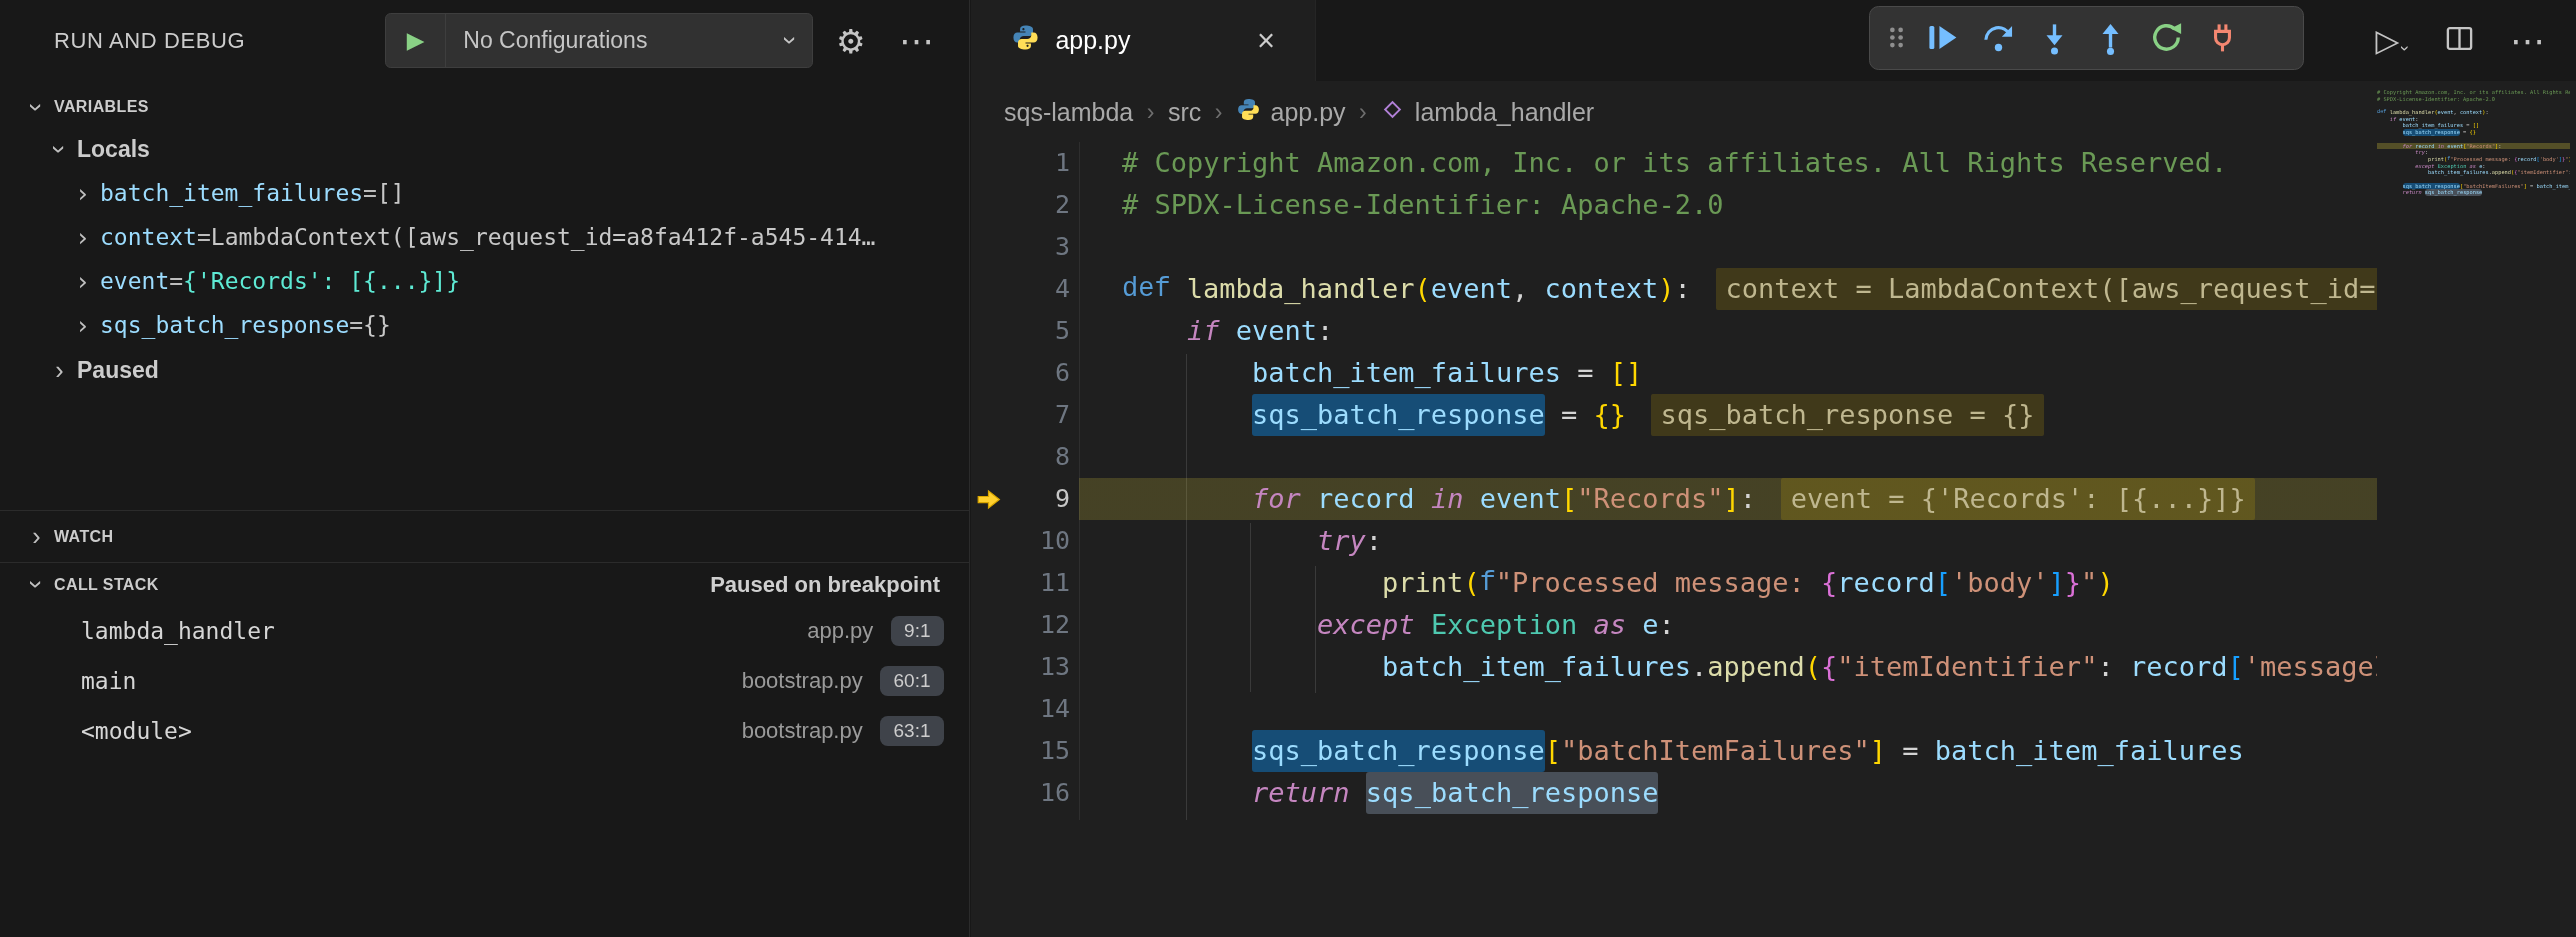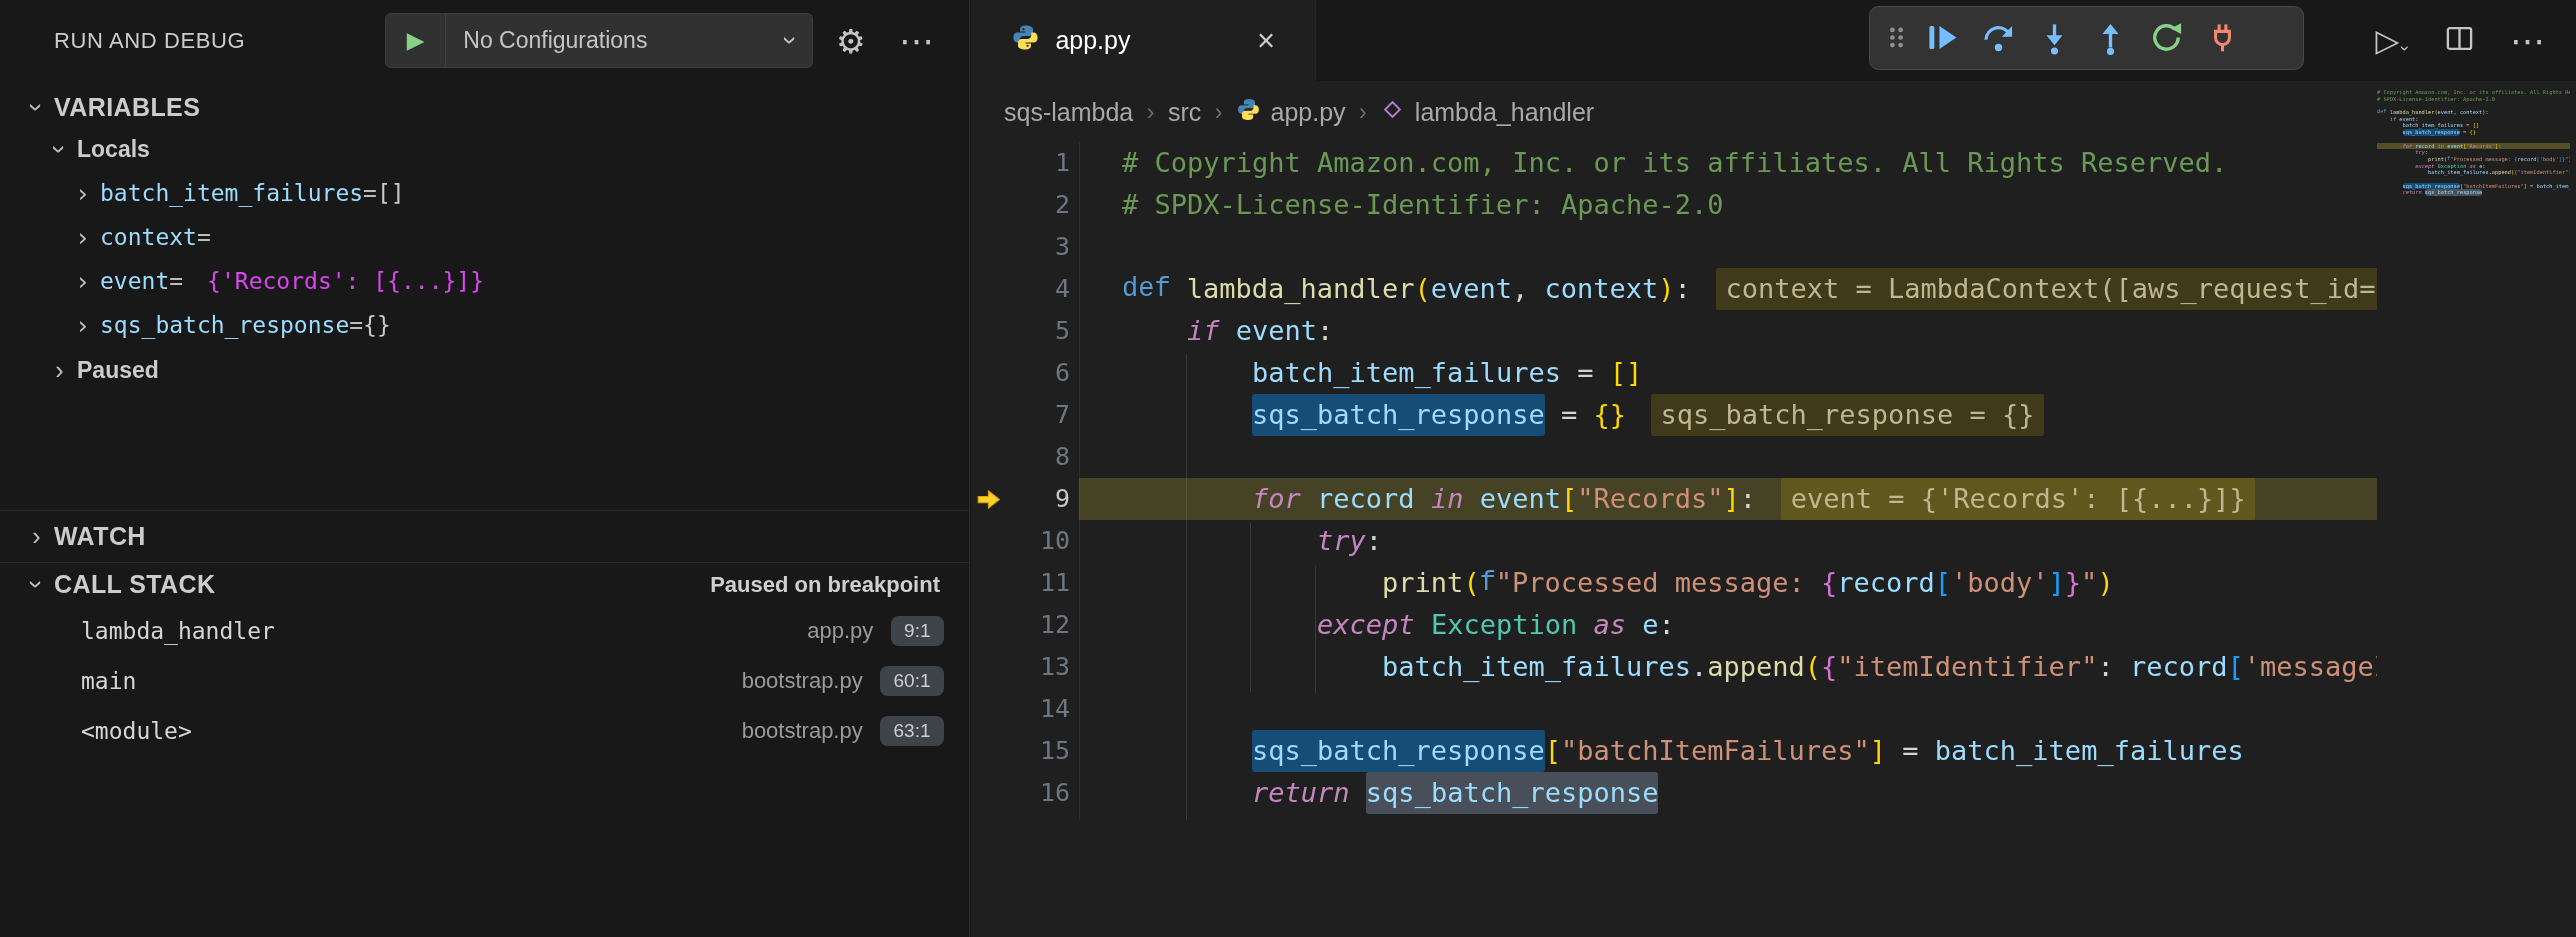--- a/index.html
+++ b/index.html
@@ -16,31 +16,31 @@
   .play-seg { width:60px; text-align:center; color:#89D185; font-size:23px; border-right:1px solid #3e3e3e; line-height:53px; }
   .dd-label { flex:1; padding-left:17.3px; white-space:nowrap; overflow:hidden; }
   .dd-chev { padding:0 17.3px; color:#c5c5c5; font-size:25px; }
   .rot { display:inline-block; transform:rotate(90deg); }
   .hdr-icon { position:absolute; top:50%; transform:translateY(-50%); font-size:33px; color:#c5c5c5; }
   #gear { left:836px; }
   #sb-more { left:899px; font-size:35px; }
 
   .tree-row { display:flex; align-items:center; height:44px; font-size:23px; white-space:nowrap; overflow:hidden; }
   .chev { width:35px; color:#c0c0c0; font-size:25px; flex:0 0 35px; text-align:center; }
-  .sec-label { font-size:25px; font-weight:700; letter-spacing:0.4px; color:#cccccc; }
+  .sec-label { font-size:16px; font-weight:700; letter-spacing:0.4px; color:#cccccc; }
   .scope-label { font-size:23px; font-weight:700; color:#cccccc; }
   #varheader { position:absolute; top:85px; left:0; right:0; padding-left:19px; }
   #locals-row { position:absolute; top:127px; left:0; right:0; padding-left:42px; }
   #locals-list { position:absolute; top:171px; left:0; right:0; }
   #locals-list .tree-row { padding-left:65px; }
   #globals-row { position:absolute; top:348px; left:0; right:0; padding-left:42px; }
   .var-name { color:#9CDCFE; }
   .var-eq { color:#bdbdbd; }
   .val-plain { color:#c8c8c8; }
-  .val-string { color:#d946ef;margin-left:24px; }
+  .val-string { color:#5eead4; }
 
   #watch-row { position:absolute; top:510px; left:0; right:0; border-top:1px solid #2b2b2b; padding-left:19px; height:52px; }
   #callstack-header { position:absolute; top:562px; left:0; right:0; border-top:1px solid #2b2b2b; padding-left:19px; padding-right:29px; height:44px; display:flex; align-items:center; }
   .paused-status { margin-left:auto; font-size:22px; font-weight:600; color:#cfcfcf; }
   #frames { position:absolute; top:606px; left:0; right:0; }
   .frame-row { display:flex; align-items:center; height:50px; padding-left:81px; padding-right:25px; font-size:23px; }
   .frame-name { color:#d6d6d6; }
   .frame-file { margin-left:auto; color:#9a9a9a; font-size:22px; }
   .frame-badge { margin-left:17.3px; background:#3f434a; color:#cdcdcd; border-radius:7.7px; padding:3.9px 13.5px; font-size:19px; }
 
@@ -126,20 +126,21 @@
         <div class="tree-row">
           <span class="chev">›</span>
           <span class="var-name">batch_item_failures</span>
           <span class="var-eq"> = </span>
           <span class="val-plain">[]</span>
         </div>
         <div class="tree-row">
           <span class="chev">›</span>
           <span class="var-name">context</span>
           <span class="var-eq"> = </span>
+          <span class="val-plain">LambdaContext([aws_request_id=a8fa412f-a545-414…</span>
         </div>
         <div class="tree-row">
           <span class="chev">›</span>
           <span class="var-name">event</span>
           <span class="var-eq"> = </span>
           <span class="val-string">{'Records': [{...}]}</span>
         </div>
         <div class="tree-row">
           <span class="chev">›</span>
           <span class="var-name">sqs_batch_response</span>

